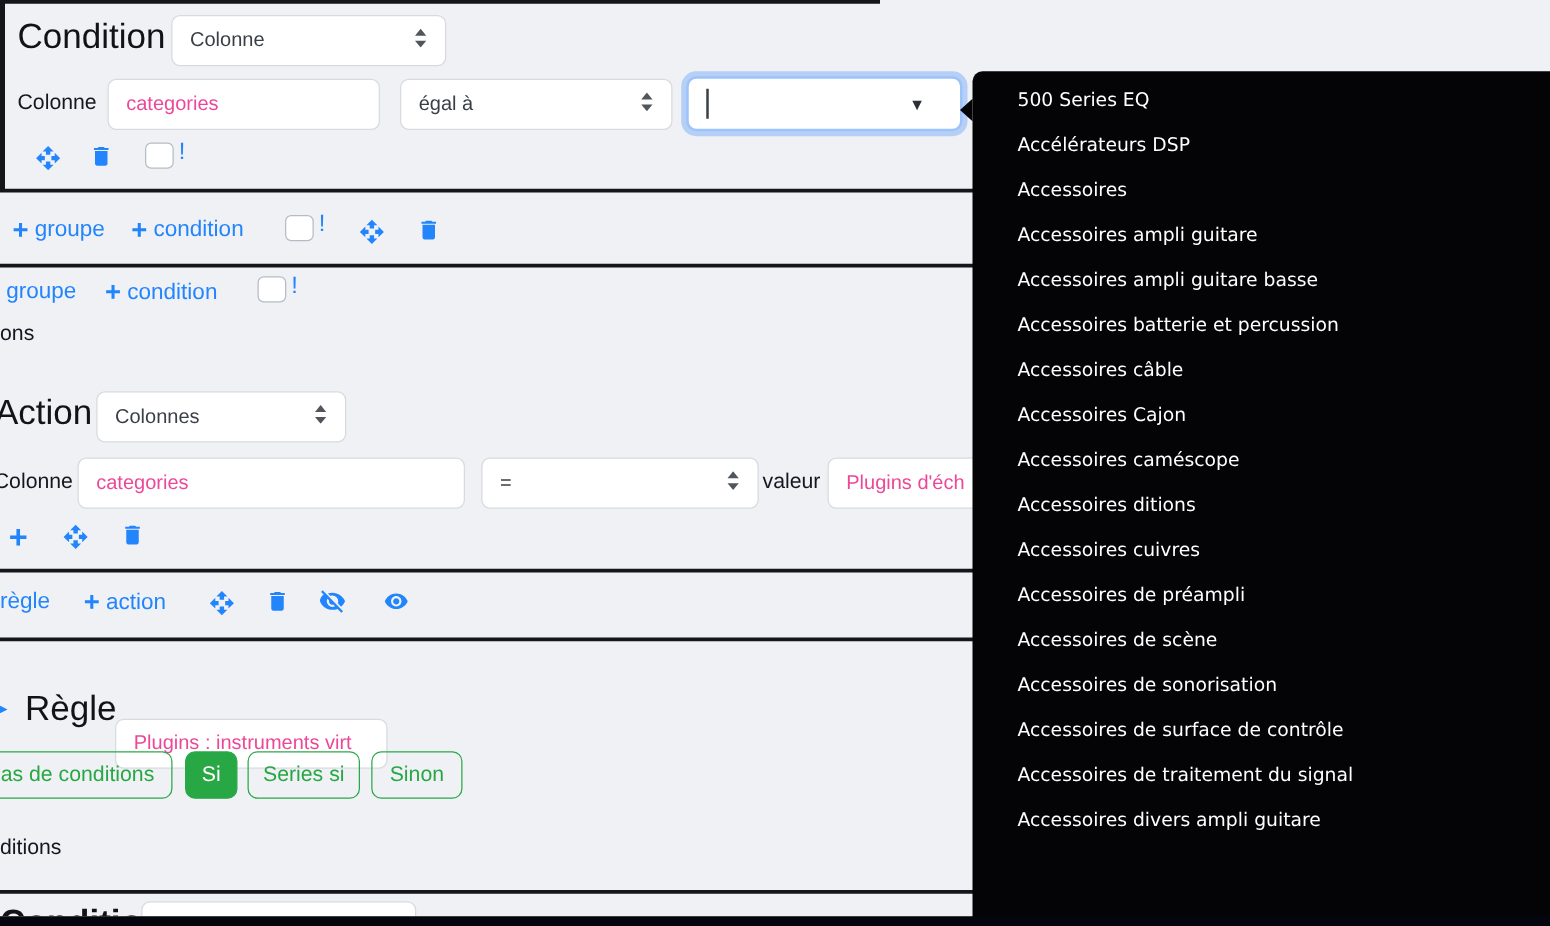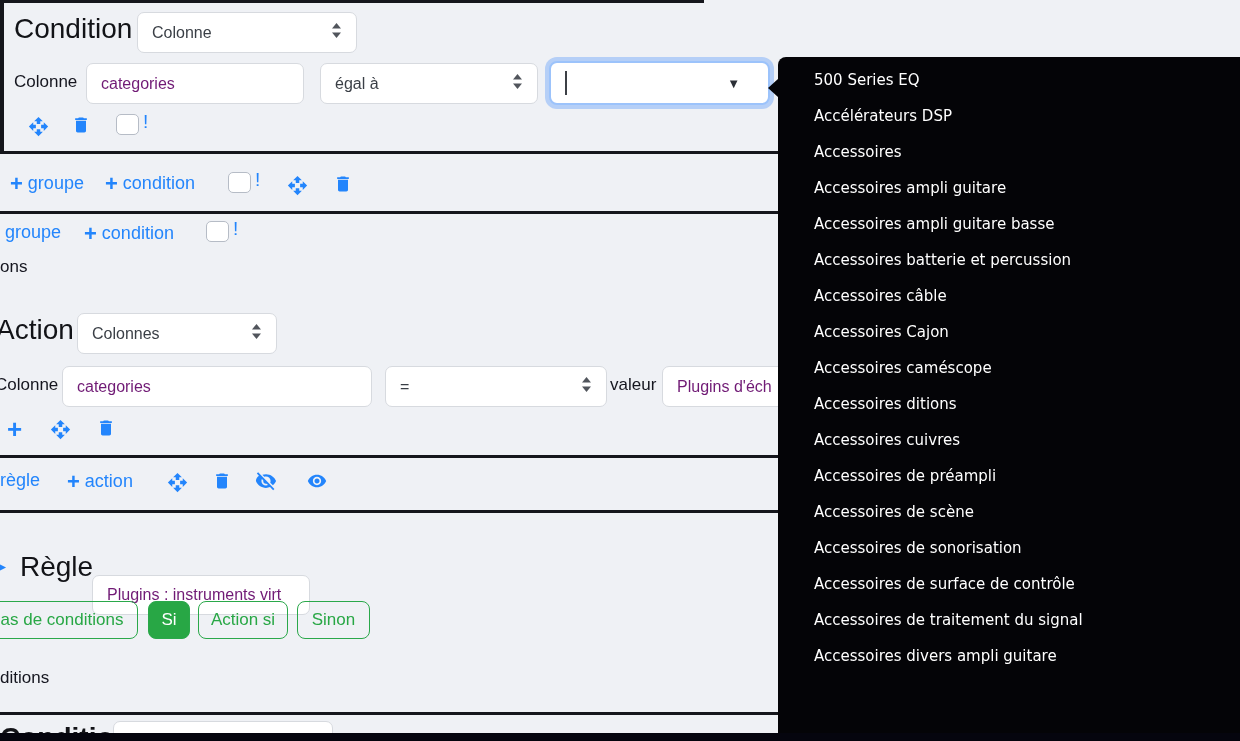--- a/index.html
+++ b/index.html
@@ -9,21 +9,21 @@
   
   .hr{position:absolute;left:0;width:1240px;height:3px;background:#15161c;z-index:1;}
   .edge{position:absolute;background:#15161c;z-index:3;}
   
   .heading{font-size:28px;font-weight:500;color:#121317;white-space:nowrap;z-index:2;}
   .label{font-size:17px;color:#15161f;white-space:nowrap;z-index:2;}
   
   .box{position:absolute;background:#fff;border:1px solid #d7dadf;border-radius:7px;
        display:flex;align-items:center;padding:0 14px;font-size:16px;color:#3a3f46;
        box-sizing:border-box;z-index:2;}
-  .box input{border:none;outline:none;font:inherit;color:#701a75;width:100%;background:transparent;padding:0;}
+  .box input{border:none;outline:none;font:inherit;color:#ec4899;width:100%;background:transparent;padding:0;}
   .sel{justify-content:space-between;cursor:pointer;}
   .combo{border:2px solid #9cc3fb;box-shadow:0 0 0 4px rgba(33,120,252,.28);border-radius:8px;}
   .caret-down{color:#2b2f36;font-size:13px;line-height:1;}
   .cursor{width:1.5px;height:24px;background:#3c4046;}
   
   .blink{position:absolute;display:inline-flex;align-items:center;color:#2385fc;
          font-size:18px;white-space:nowrap;cursor:pointer;z-index:2;}
   .plus{font-size:22px;font-weight:700;line-height:1;margin-right:5px;position:relative;top:1px;}
   .icon{position:absolute;display:inline-flex;cursor:pointer;z-index:2;}
   .excl{position:absolute;color:#2385fc;font-size:19px;z-index:2;cursor:pointer;}
@@ -203,21 +203,21 @@
   </span>
 
   <div class="abs" style="left:-7px;top:556px;color:#2385fc;font-size:17px;z-index:2;">▶</div>
   <div class="abs heading" style="left:20px;top:551px;">Règle</div>
   <div class="box" style="left:92px;top:575px;width:218px;height:40px;">
     <input value="Plugins : instruments virt" style="">
   </div>
 
   <button class="gbtn" style="left:-14px;top:601px;width:152px;">as de conditions</button>
   <button class="gbtn fill" style="left:148px;top:601px;width:42px;">Si</button>
-  <button class="gbtn" style="left:198px;top:601px;width:90px;">Action si</button>
+  <button class="gbtn" style="left:198px;top:601px;width:90px;">Series si</button>
   <button class="gbtn" style="left:297px;top:601px;width:73px;">Sinon</button>
 
   <div class="abs label" style="left:0;top:668px;">ditions</div>
 
   <div class="clipwrap" style="left:0;top:722px;width:200px;height:11px;">
     <span class="heading" style="font-weight:700;">Condition</span>
   </div>
   <div class="box sel" style="left:113px;top:721px;width:220px;height:41px;"></div>
 
   <div class="notch"></div>

